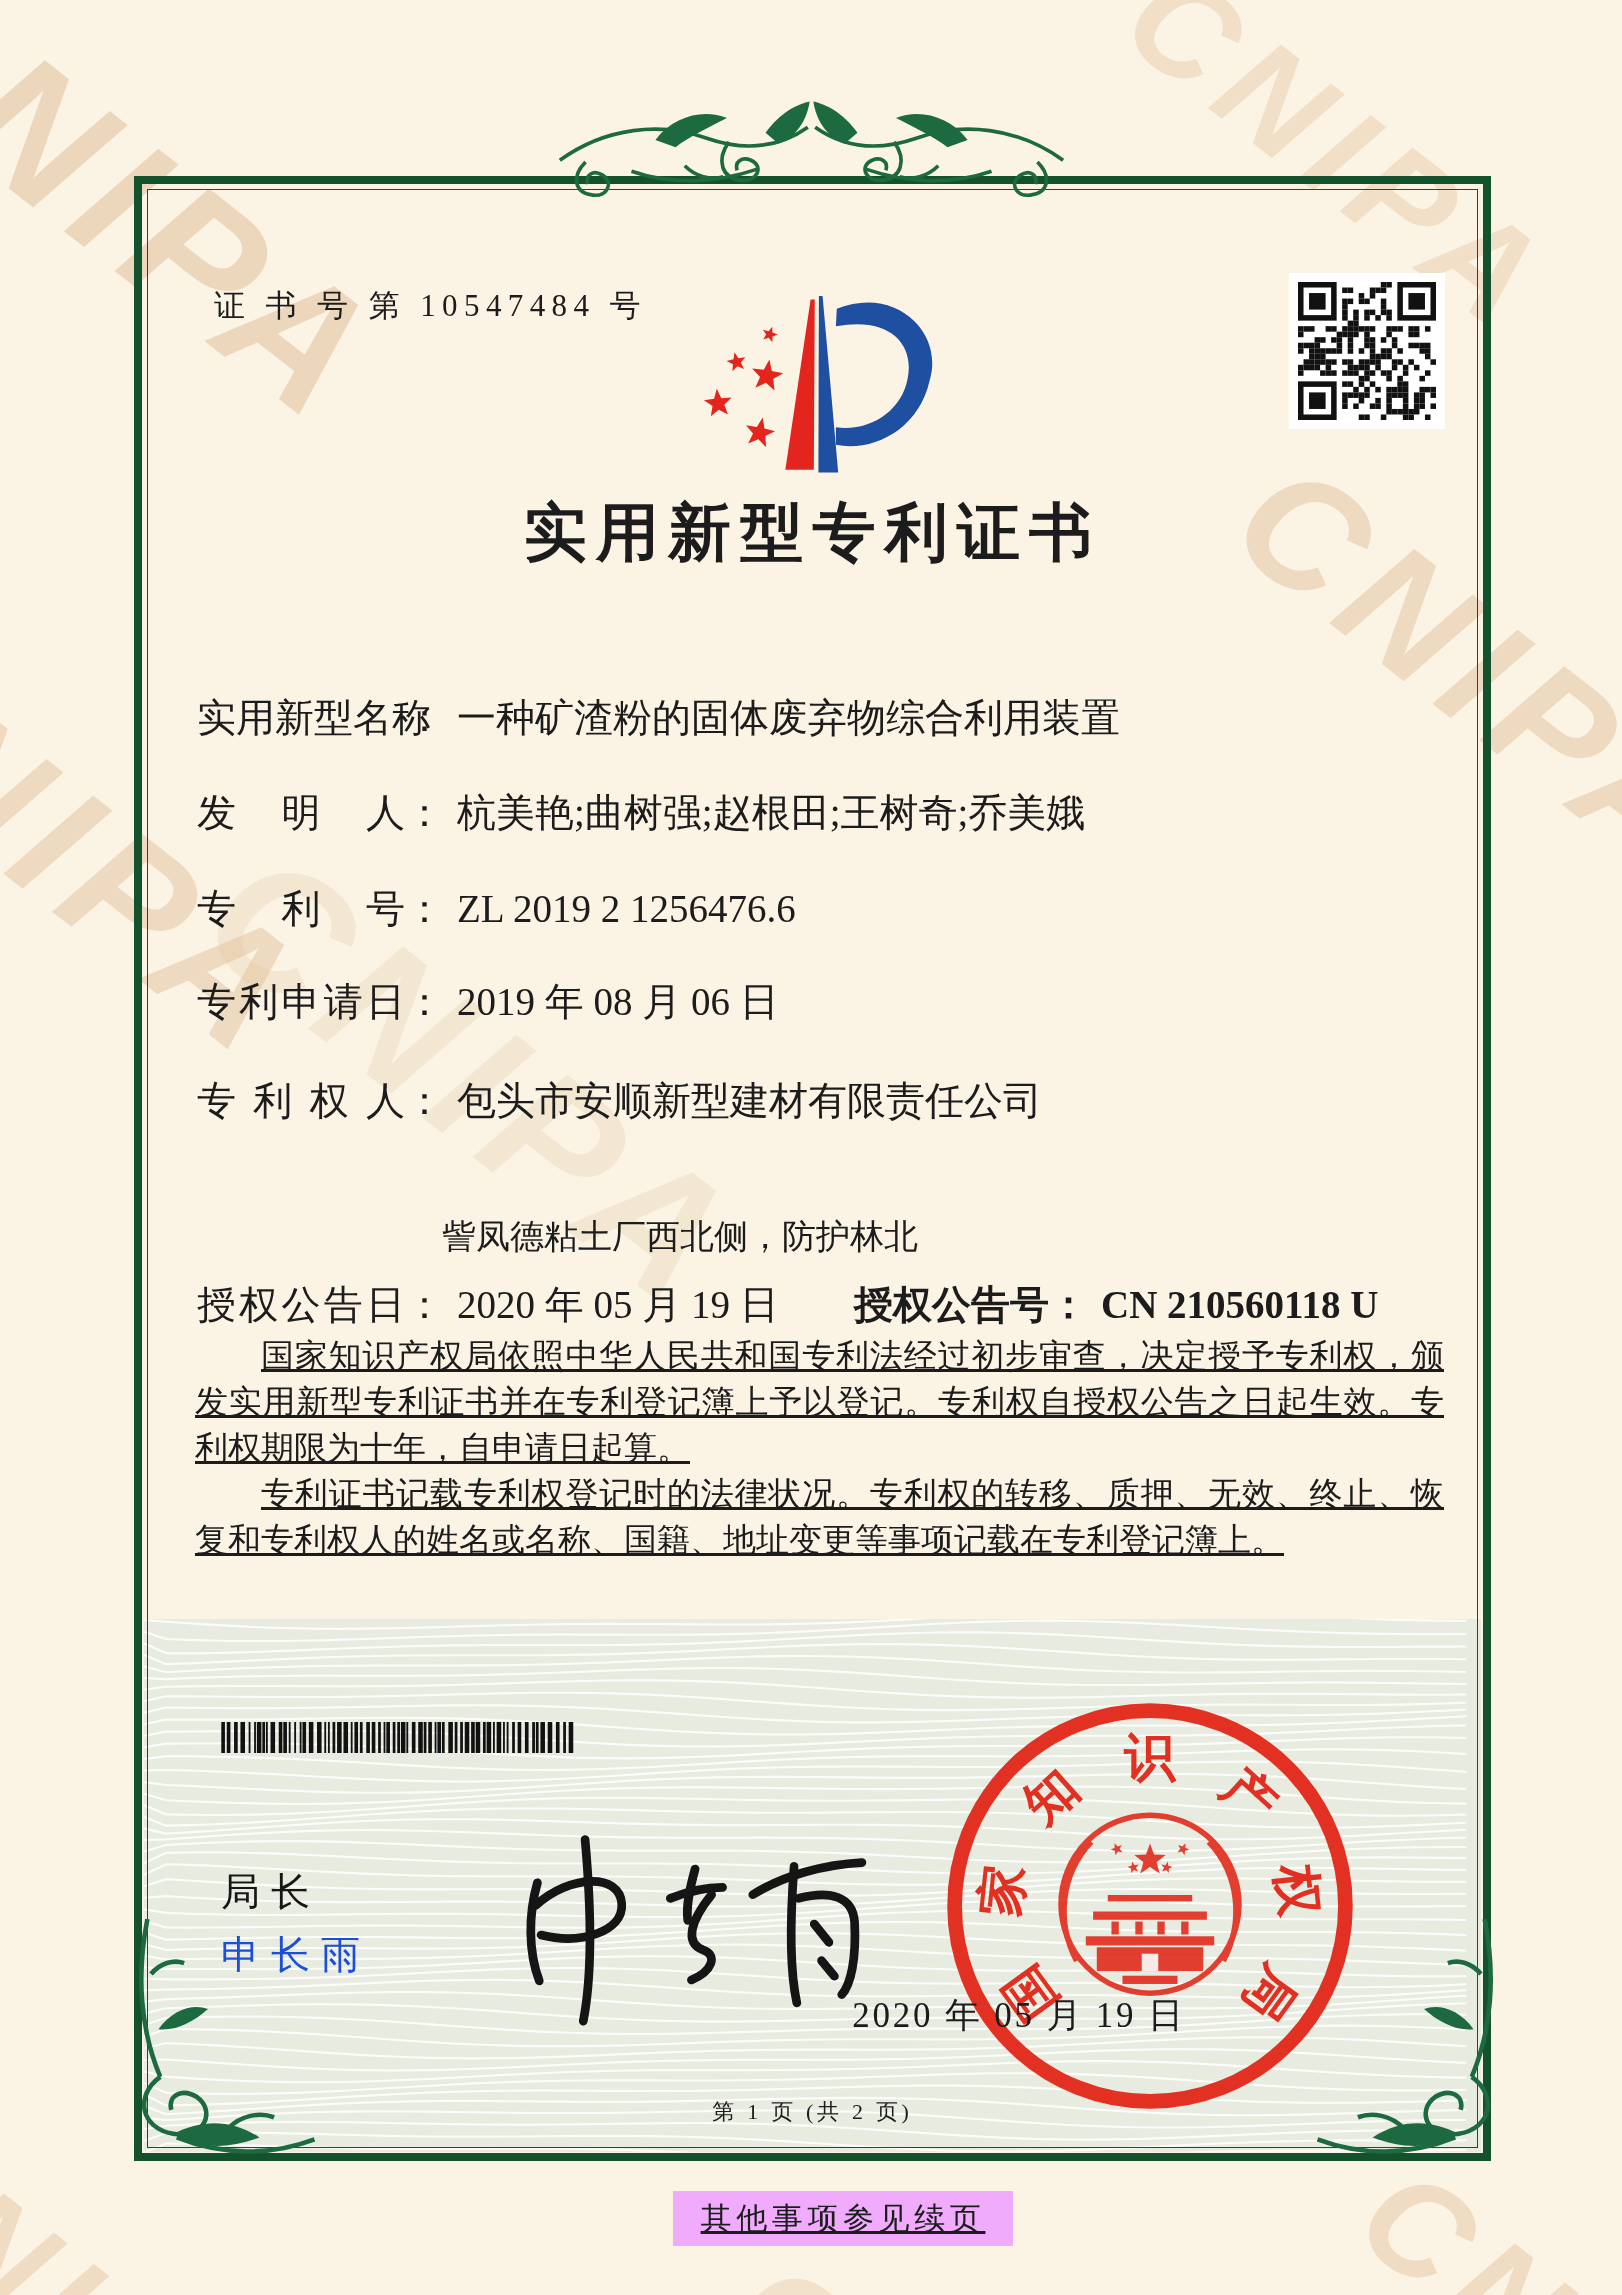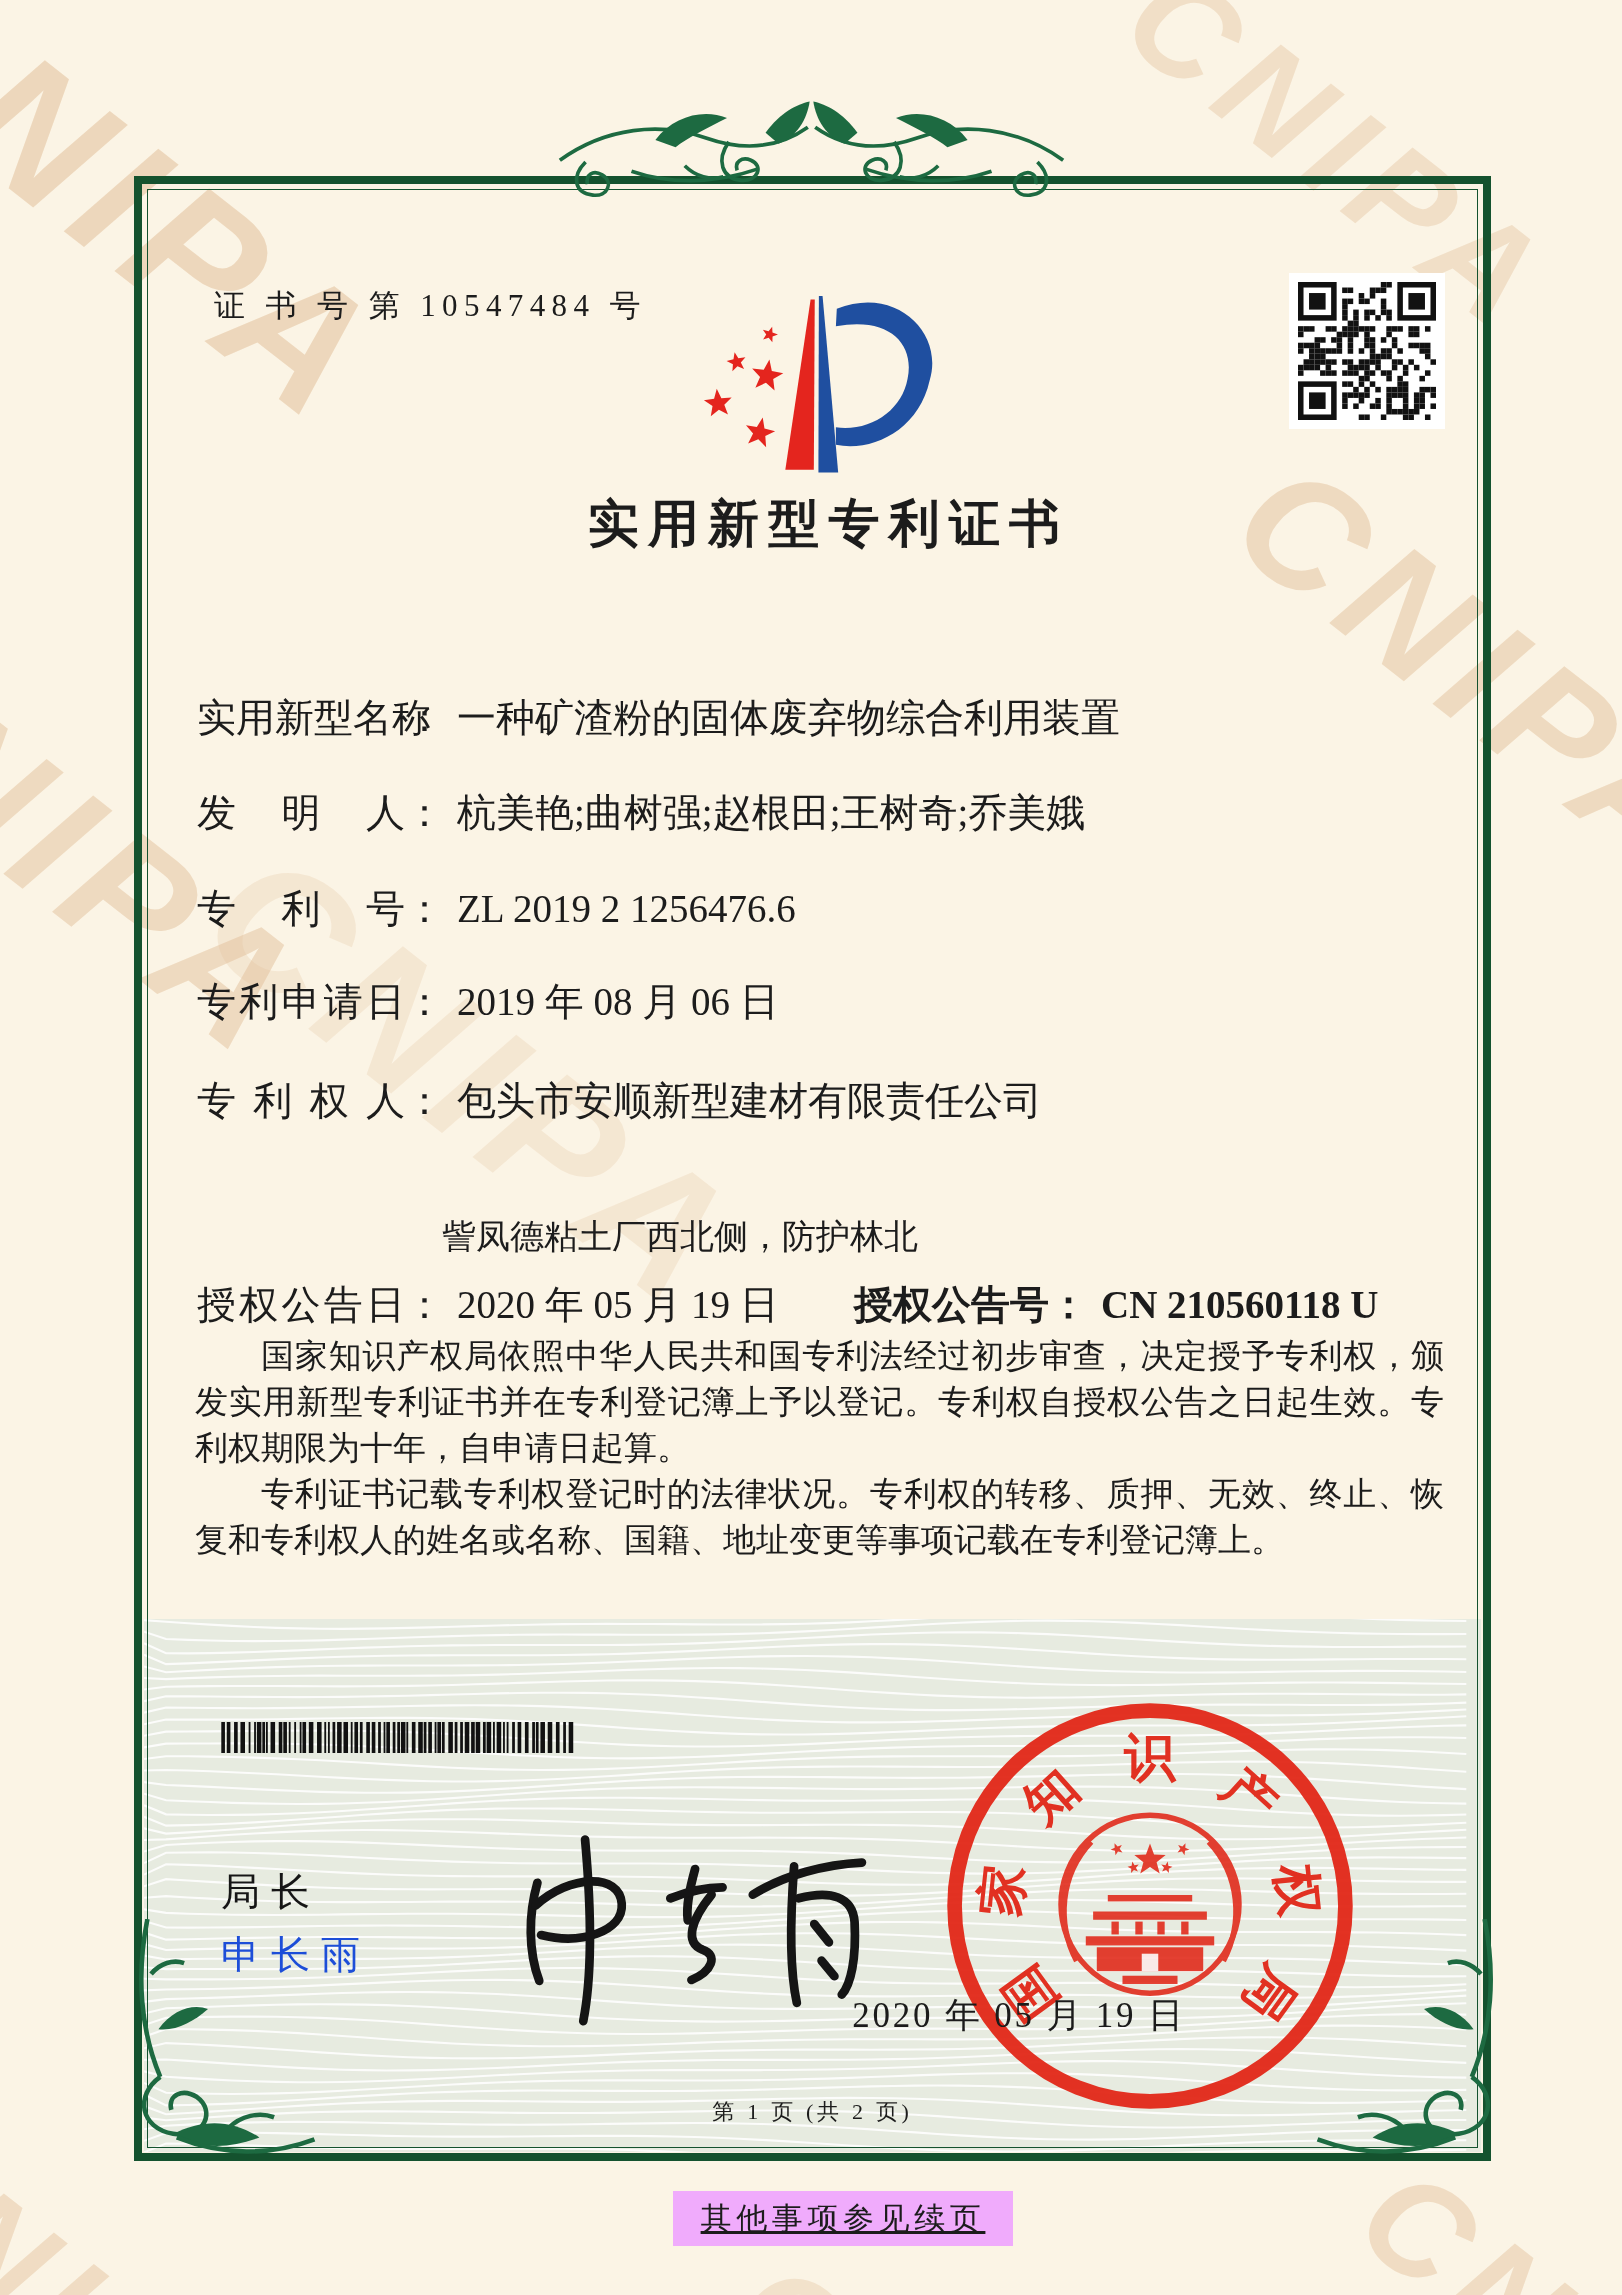--- a/index.html
+++ b/index.html
@@ -8,31 +8,31 @@
   
   .wm{position:absolute;font-family:"Liberation Sans",sans-serif;font-weight:700;font-style:italic;
       color:#e3c19c;letter-spacing:14.7px;transform:rotate(38deg);transform-origin:0 0;
       pointer-events:none;white-space:nowrap;}
   
   .frame{position:absolute;left:134px;top:176px;width:1341px;height:1969px;border:8.3px solid #14522e;}
   .frame-inner{position:absolute;left:4.6px;top:4.6px;right:4.6px;bottom:4.6px;border:1.8px solid #14522e;}
   
   .certno{position:absolute;left:197px;top:285px;font-size:31px;letter-spacing:6.4px;margin-left:17px;}
   .title{position:absolute;left:134px;top:490px;width:1357px;text-align:center;
-         font-size:51px;font-weight:700;letter-spacing:9.2px;padding-left:16px;}
+         font-size:63px;font-weight:700;letter-spacing:9.2px;}
   
   .row{position:absolute;left:197px;font-size:39px;white-space:nowrap;}
   .flabel{display:inline-block;width:208px;text-align:justify;text-align-last:justify;}
   .colon{display:inline-block;margin-right:13px;}
   .val{white-space:pre;}
   .row2col .pair2{position:absolute;left:657px;top:0;font-weight:bold;}
   .addr2{position:absolute;left:442px;font-size:34px;white-space:pre;}
   
   .paras{position:absolute;left:195px;top:1333px;width:1249px;font-size:33px;line-height:46px;text-align:justify;}
-  .paras p{margin:0;text-indent:2em;}
+  .paras p{margin:0;text-indent:2em;text-decoration:underline;}
   
   .panel{position:absolute;left:144px;top:1619px;width:1337px;height:533px;background:#e7ebe0;overflow:hidden;}
   .panel svg.waves{position:absolute;left:0;top:0;}
   .barcode{position:absolute;left:76px;top:103px;}
   .signer-title{position:absolute;left:77px;top:246px;font-family:"Liberation Sans",sans-serif;
                 font-size:39px;font-weight:500;letter-spacing:11px;color:#161616;}
   .signer-name{position:absolute;left:77px;top:309px;font-family:"Liberation Sans",sans-serif;
                font-size:39px;font-weight:500;letter-spacing:11px;color:#1d4ed8;}
   .sig{position:absolute;left:338px;top:195px;}
   .seal{position:absolute;left:795px;top:76px;}

